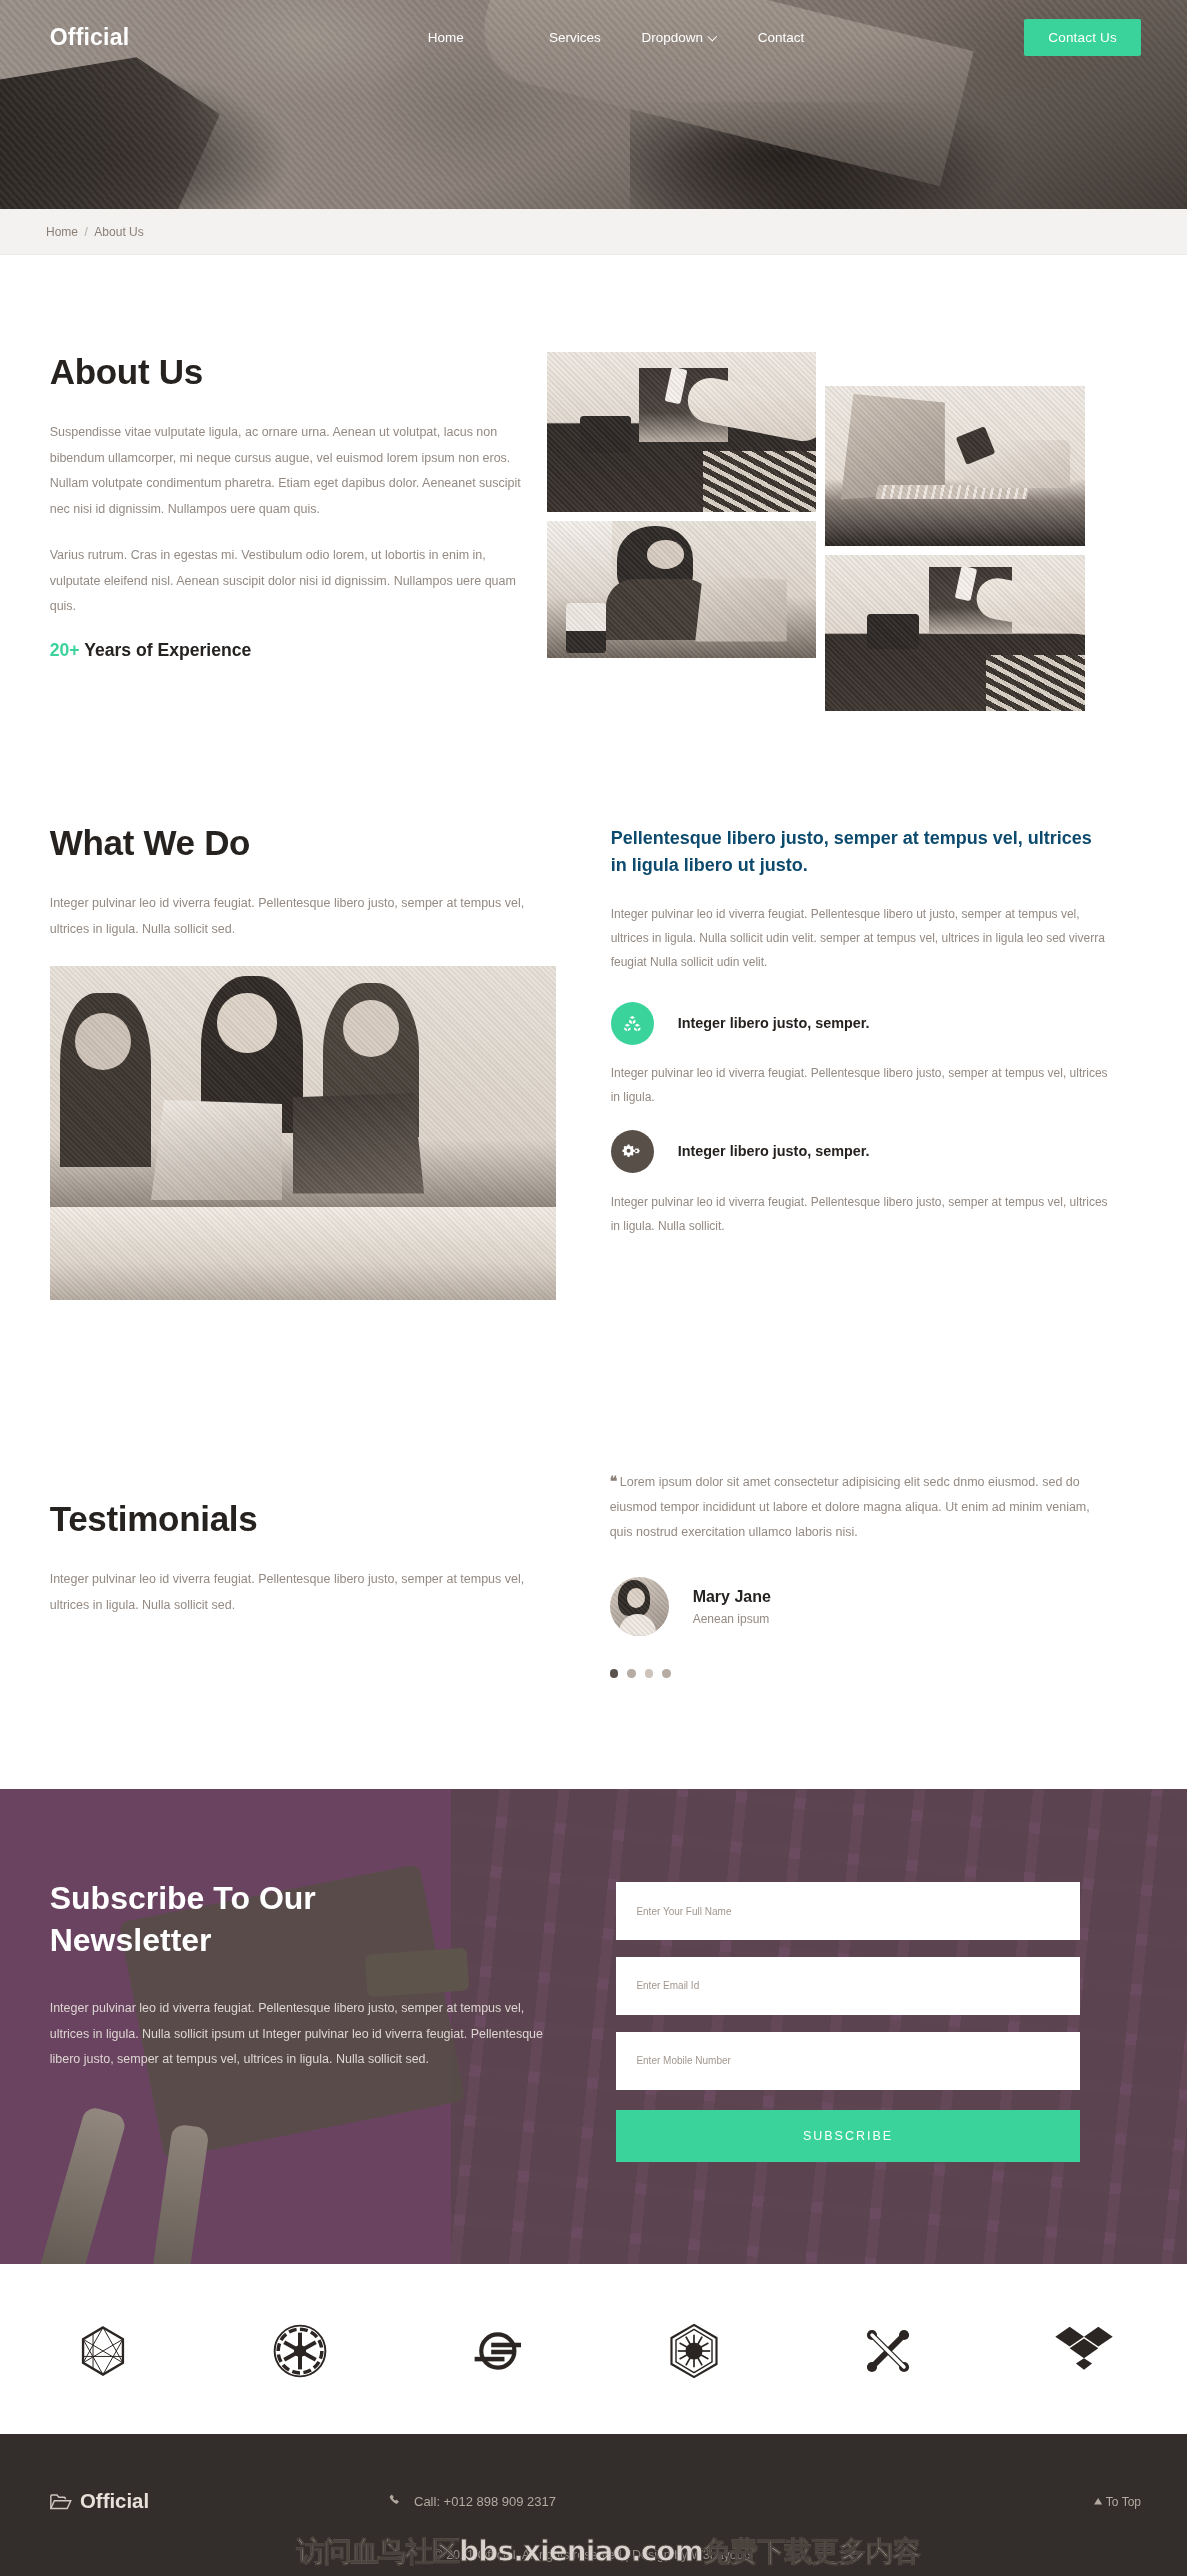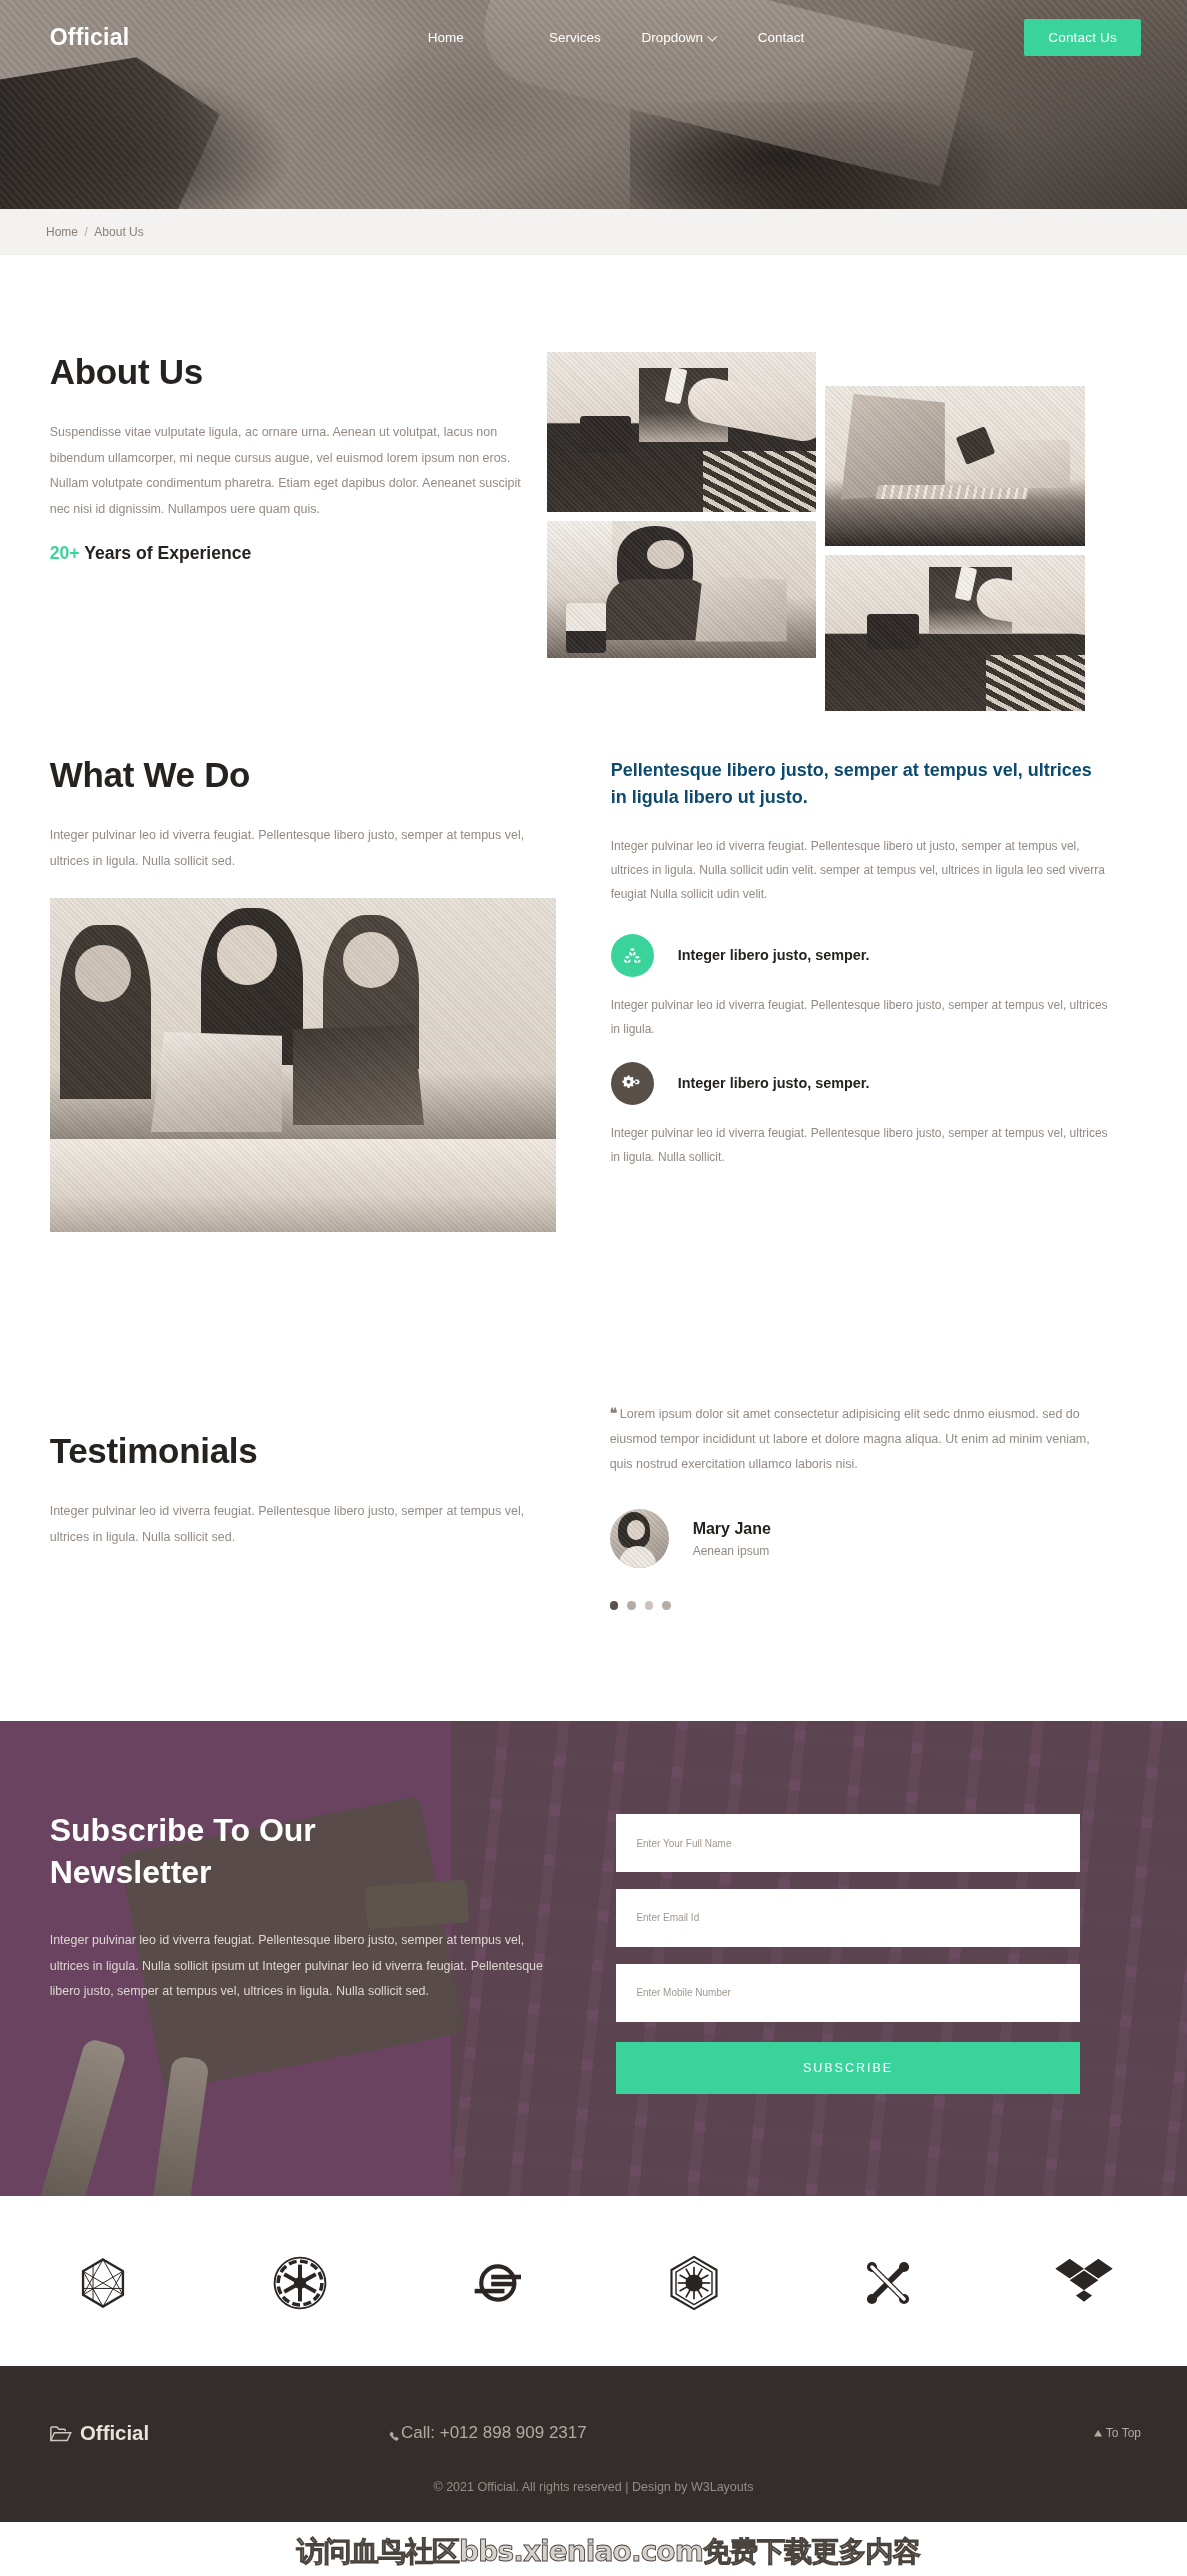--- a/index.html
+++ b/index.html
@@ -278,21 +278,21 @@
 
   
   .brands { background: #fff; padding: 58px 0 54px; }
   .brands .wrap { display: flex; justify-content: space-between; align-items: center; padding: 0 28px; }
   .brand { color: #2b2623; }
 
   
   footer { background: #332e2b; padding: 56px 0 0; position: relative; }
   .foot-top { display: flex; align-items: center; }
   .foot-logo { display: flex; align-items: center; gap: 8.3px; color: #e8e1da; font-size: 20.4px; font-weight: 700; width: 343px; padding-left: 3.7px; }
-  .foot-call { display: flex; align-items: flex-end; gap: 0; color: #b3a9a1; font-size: 17px; flex: 1; }
+  .foot-call { display: flex; align-items: flex-start; gap: 13px; color: #b3a9a1; font-size: 13px; flex: 1; }
   .to-top { color: #b3a9a1; font-size: 12px; text-decoration: none; display: flex; align-items: center; gap: 3.7px; }
   .copy { text-align: center; color: #968c85; font-size: 12.5px; padding: 35px 0 28px; position: relative; }
   .watermark {
     position: absolute; left: 50%; transform: translateX(-50%);
     top: 2533px; z-index: 40;
     font-size: 28px; font-weight: 700; font-family: "DejaVu Sans", sans-serif;
     color: #d8d2cc;
     -webkit-text-stroke: 0.9px #4a423c;
     white-space: nowrap; letter-spacing: -0.9px; pointer-events: none;
     width: 594px; text-align: center;
@@ -340,20 +340,21 @@
     <span class="sep">/</span>
     <span class="cur">About Us</span>
   </div>
 </div>
 
 <section class="about">
   <div class="wrap about-grid">
     <div class="about-left">
       <h1 class="section-title">About Us</h1>
       <p class="body-p">Suspendisse vitae vulputate ligula, ac ornare urna. Aenean ut volutpat, lacus non bibendum ullamcorper, mi neque cursus augue, vel euismod lorem ipsum non eros. Nullam volutpate condimentum pharetra. Etiam eget dapibus dolor. Aeneanet suscipit nec nisi id dignissim. Nullampos uere quam quis.</p>
+      <p class="body-p">Varius rutrum. Cras in egestas mi. Vestibulum odio lorem, ut lobortis in enim in, vulputate eleifend nisl. Aenean suscipit dolor nisi id dignissim. Nullampos uere quam quis.</p>
       <div class="years">
         <span class="num">20+</span>
         <span>Years of Experience</span>
       </div>
     </div>
 
     <div class="about-right">
       <div class="ph photo-desk" style="left:0;top:0;width:269px;height:160px;">
         <div class="laptop"></div>
           <div class="cam"></div>

